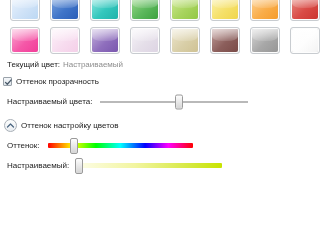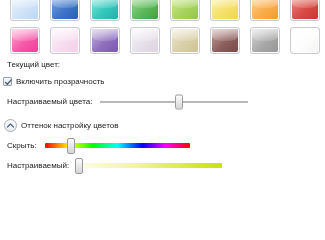--- a/index.html
+++ b/index.html
@@ -203,49 +203,50 @@
       </div>
     <div class="swatch">
         <span class="fill" style="background: linear-gradient(135deg, rgb(255, 255, 255) 0%, rgb(253, 253, 253) 55%, rgb(243, 243, 243) 100%);"></span>
         <span class="gloss"></span>
       </div>
   </div>
 </div>
 
 <div class="row" id="current-color-row">
   <span class="lbl lbl-strong">Текущий цвет:</span>
+  <span class="lbl lbl-dim">Настраиваемый</span>
 </div>
 
 <div class="row" id="transparency-row">
   <span class="cbox">
     <svg width="9" height="9" viewBox="0 0 9 9">
       <path d="M1.5 4.4 L3.3 6.3 L7.2 1.9" stroke="#4a5a6a" stroke-width="1.3" fill="none" stroke-linecap="round" stroke-linejoin="round"></path>
     </svg>
   </span>
-  <span class="lbl">Включить прозрачность</span>
+  <span class="lbl">Оттенок прозрачность</span>
 </div>
 
 <div class="row" id="intensity-row">
   <span class="lbl">Настраиваемый цвета:</span>
   <span class="track-plain" id="intensity-track" style="width: 148px;">
     <span class="thumb" id="intensity-thumb" style="left: 53%;"></span>
   </span>
 </div>
 
 <div class="row" id="hide-colors-row">
   <span class="circ-icon">
     <svg width="9" height="7" viewBox="0 0 9 7">
       <path d="M1.5 5 L4.5 2 L7.5 5" stroke="#4a6580" stroke-width="1.2" fill="none" stroke-linecap="round" stroke-linejoin="round"></path>
     </svg>
   </span>
   <span class="lbl">Оттенок настройку цветов</span>
 </div>
 
 <div class="row" id="hue-row">
-  <span class="lbl">Скрыть:</span>
+  <span class="lbl">Оттенок:</span>
   <span class="track-grad" id="hue-track" style="width: 145px; background: linear-gradient(to right, rgb(255, 0, 0), rgb(255, 255, 0) 17%, rgb(0, 255, 0) 33%, rgb(0, 255, 255) 50%, rgb(0, 0, 255) 67%, rgb(255, 0, 255) 83%, rgb(255, 0, 0));">
     <span class="thumb" id="hue-thumb" style="left: 18%;"></span>
   </span>
 </div>
 
 <div class="row" id="saturation-row">
   <span class="lbl">Настраиваемый:</span>
   <span class="track-grad" id="saturation-track" style="width: 145px; background: linear-gradient(to right, rgb(253, 253, 232), rgb(242, 245, 160) 40%, rgb(212, 232, 58) 80%, rgb(200, 228, 0));">
     <span class="thumb" id="saturation-thumb" style="left: 1%;"></span>
   </span>

